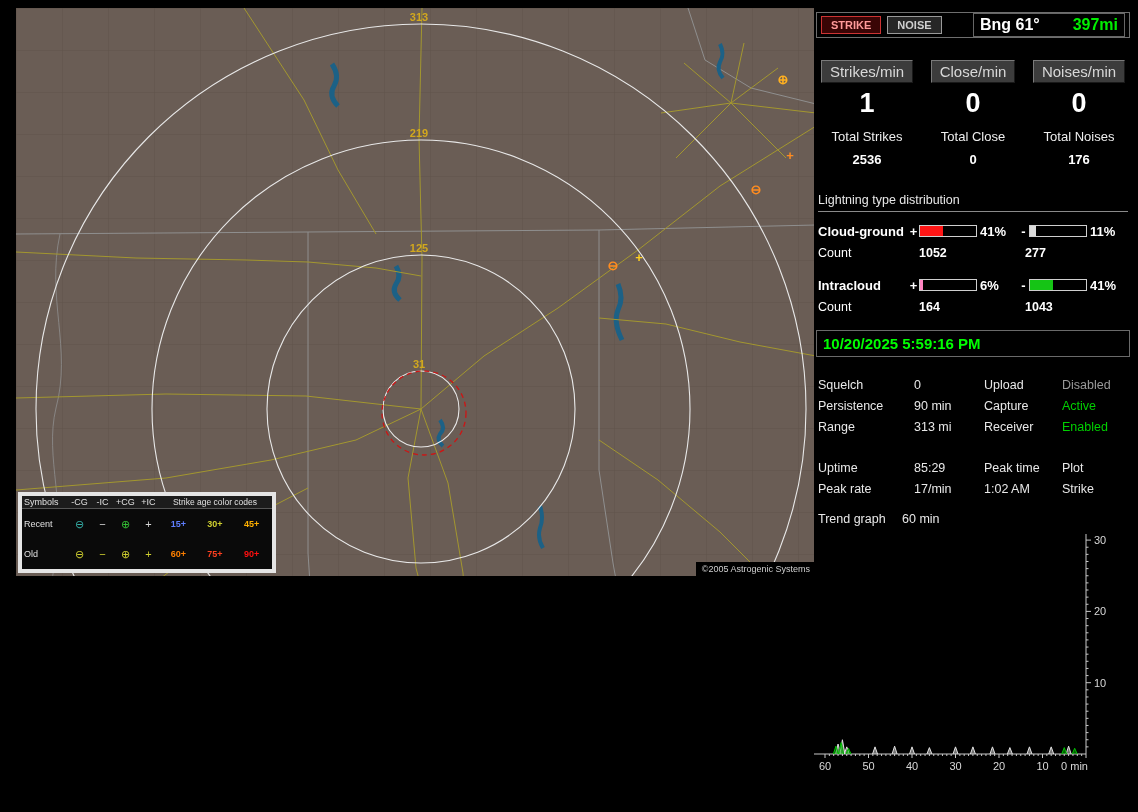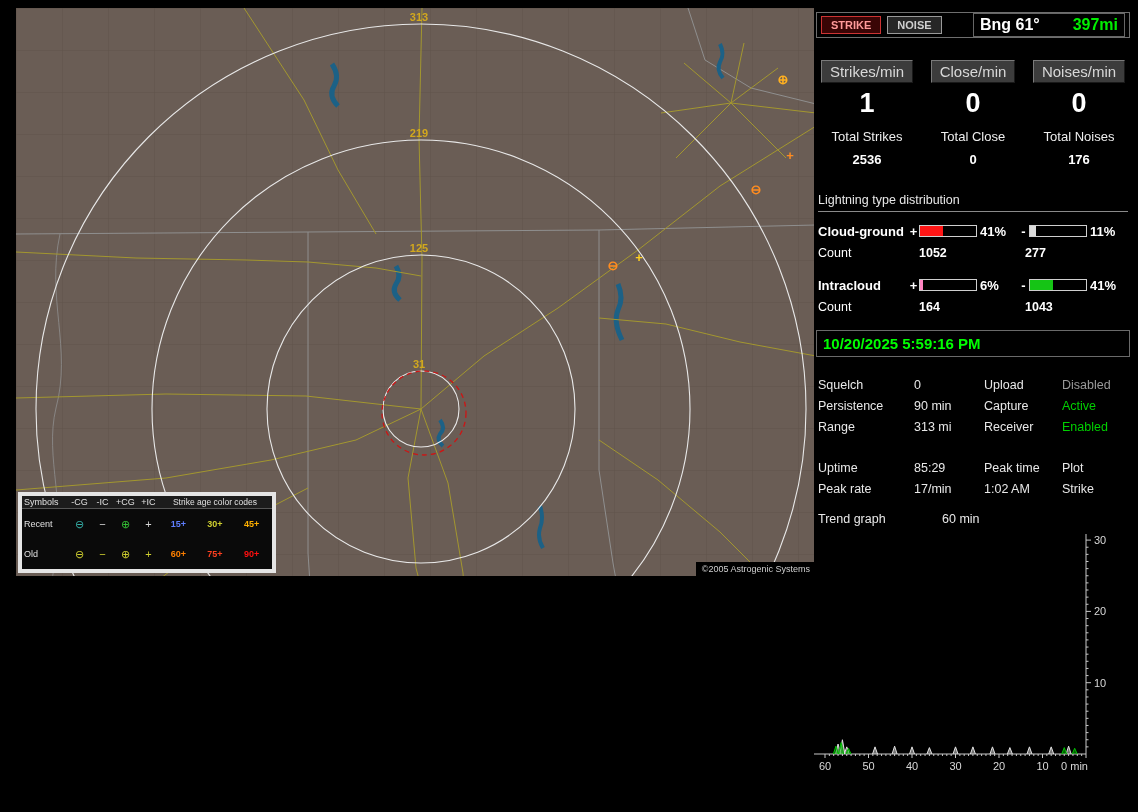--- a/index.html
+++ b/index.html
@@ -45,21 +45,21 @@
   .count-row .c-label{width:101px;color:#fff;}
   .cnt1{width:106px;font-weight:bold;color:#fff;}
   .cnt2{font-weight:bold;color:#fff;}
   .clock-box{margin:6px 2px 0 2px;border:1px solid #6a6a6a;padding:4px 6px;font-size:15px;font-weight:bold;color:#00ff00;}
   .status-grid{margin:14px 4px 0 4px;font-size:12.5px;}
   .status-row{display:flex;height:21px;align-items:flex-end;}
   .s-l1{width:96px;}
   .s-v1{width:70px;}
   .s-l2{width:78px;}
   .stats-grid{margin:20px 4px 0 4px;font-size:12.5px;}
-  .trend-row{margin:16px 4px 0 4px;font-size:12.5px;display:flex;gap:40px;}
+  .trend-row{margin:16px 4px 0 4px;font-size:12.5px;display:flex;}
   .trend-label{width:84px;}
   .trend-chart{position:relative;margin-top:2px;height:252px;}
   text{font-family:"Liberation Sans",sans-serif;}
 </style>
 </head>
 <body>
 
 <div class="map-panel">
   <svg class="geo" width="800" height="796" viewBox="0 0 800 796">
     <defs>

